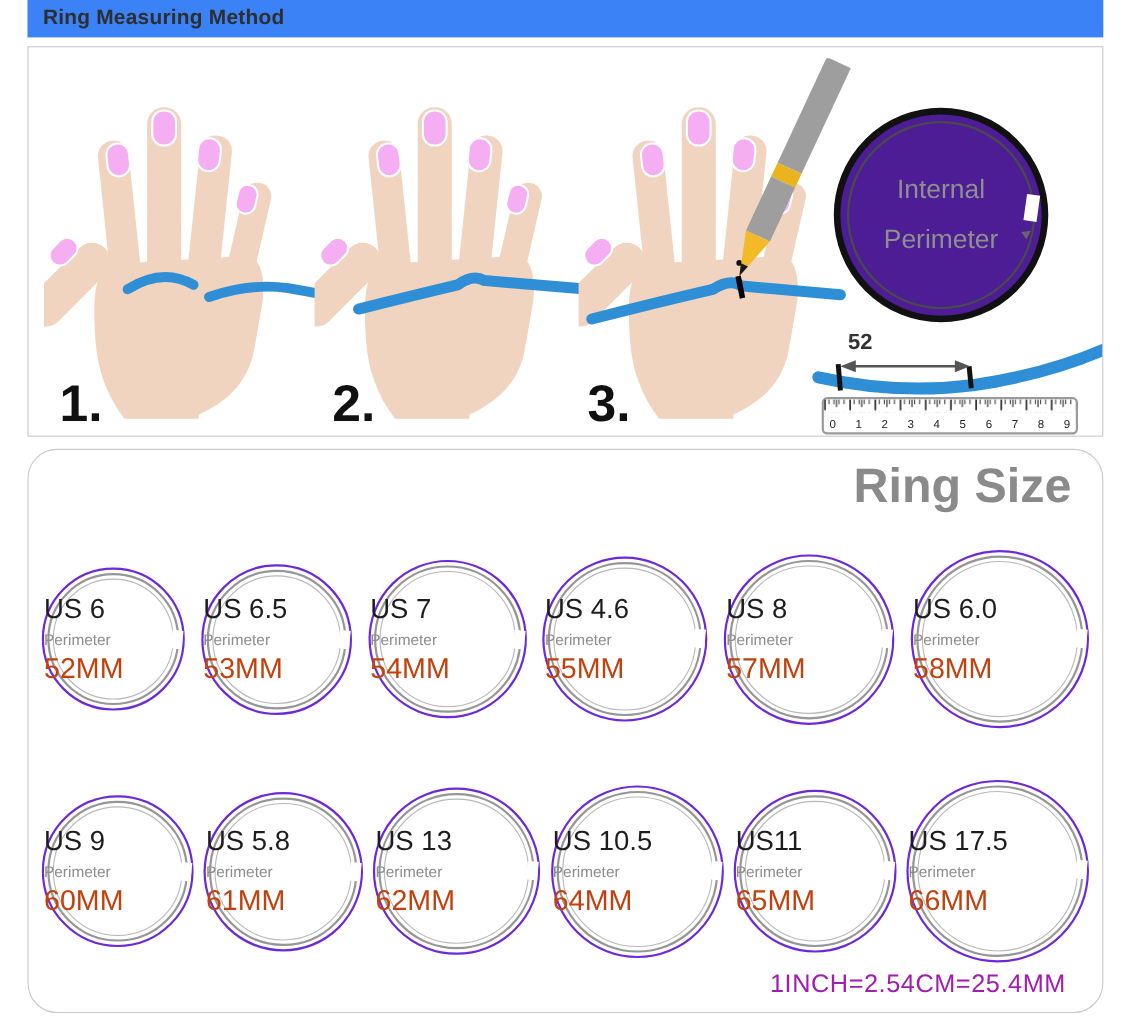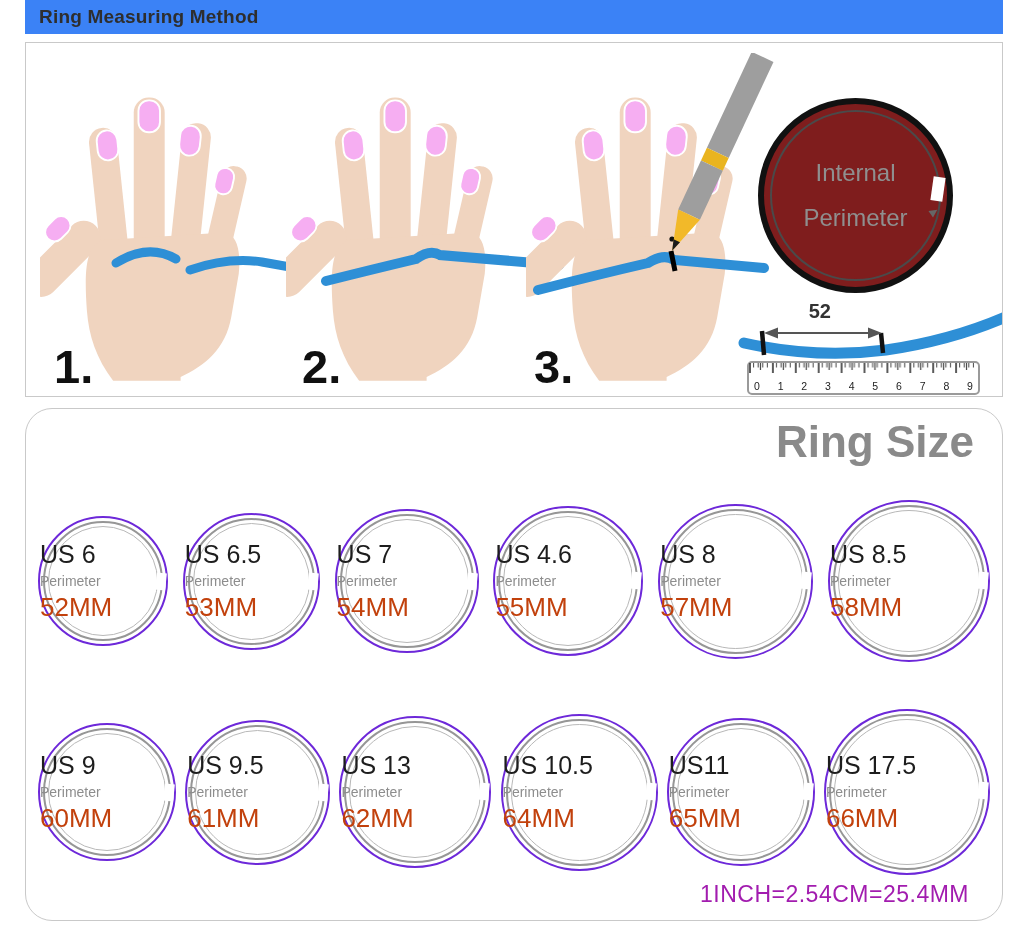--- a/index.html
+++ b/index.html
@@ -16,29 +16,29 @@
 
   
   .step-svg{position:absolute;top:10px;pointer-events:none;}
   #step1{left:2px;}
   #step2{left:248px;}
   #step3{left:470px;}
   .step-num{position:absolute;top:296px;font-size:47px;font-weight:bold;color:#101010;}
   #num1{left:28px;} #num2{left:276px;} #num3{left:508px;}
 
   
-  .ip-circle{position:absolute;left:732px;top:55px;width:183px;height:183px;border:6px solid #111;border-radius:50%;background:#7f1d1d;z-index:3;}
+  .ip-circle{position:absolute;left:732px;top:55px;width:183px;height:183px;border:6px solid #111;border-radius:50%;background:#4c1d95;z-index:3;}
   .ip-inner{position:absolute;inset:6px;border:2px solid #4a4a4a;border-radius:50%;}
   .ip-gap{position:absolute;right:3px;top:40%;width:12px;height:24px;background:#fff;transform:rotate(8deg);}
   .ip-arrow{position:absolute;right:9px;top:57%;width:0;height:0;border-left:8px solid #666;border-top:4px solid transparent;border-bottom:4px solid transparent;transform:rotate(-35deg);}
   .ip-text{position:absolute;inset:0;display:flex;flex-direction:column;align-items:center;justify-content:center;gap:17px;color:#8f8f8f;font-size:24px;}
 
   
   .measure-string-svg{position:absolute;left:690px;top:252px;width:305px;height:101px;pointer-events:none;z-index:2;}
-  .len-label{position:absolute;left:745px;top:257px;width:60px;text-align:right;font-size:20px;font-weight:bold;color:#333;z-index:2;}
+  .len-label{position:absolute;left:745px;top:257px;width:60px;text-align:left;font-size:20px;font-weight:bold;color:#333;z-index:2;}
   .ruler{position:absolute;left:721px;top:318px;width:229px;height:30px;border:2px solid #9a9a9a;border-radius:5px;background:#fff;z-index:1;}
   .ruler-ticks{position:absolute;top:0;left:0;}
   .ruler-nums{position:absolute;left:0;right:0;bottom:1px;display:flex;justify-content:space-between;padding:0 5px;font-size:10.5px;color:#222;}
 
   
   .rs-title{position:absolute;right:28px;top:8px;font-size:44px;font-weight:bold;color:#8a8a8a;}
   .rs-row{position:absolute;left:12px;right:12px;display:flex;justify-content:space-between;align-items:center;}
   .row1{top:66px;height:212px;}
   .row2{top:274px;height:218px;}
   .rc{position:relative;box-sizing:content-box;width:var(--d);height:var(--d);border:2px solid #6d28d9;border-radius:50%;background:#fff;display:flex;flex-direction:column;align-items:flex-start;justify-content:center;}
@@ -206,40 +206,40 @@
           <div class="rc-in2"></div>
           <div class="rc-break"></div>
         <div class="rc-us">US 8</div>
         <div class="rc-per">Perimeter</div>
         <div class="rc-mm">57MM</div>
       </div>
       <div class="rc" style="--d:158px">
         <div class="rc-in1"></div>
           <div class="rc-in2"></div>
           <div class="rc-break"></div>
-        <div class="rc-us">US 8.5</div>
+        <div class="rc-us">US 6.0</div>
         <div class="rc-per">Perimeter</div>
         <div class="rc-mm">58MM</div>
       </div>
     </div>
 
     <div class="rs-row row2">
       <div class="rc" style="--d:134px">
         <div class="rc-in1"></div>
           <div class="rc-in2"></div>
           <div class="rc-break"></div>
         <div class="rc-us">US 9</div>
         <div class="rc-per">Perimeter</div>
         <div class="rc-mm">60MM</div>
       </div>
       <div class="rc" style="--d:141px">
         <div class="rc-in1"></div>
           <div class="rc-in2"></div>
           <div class="rc-break"></div>
-        <div class="rc-us">US 9.5</div>
+        <div class="rc-us">US 5.8</div>
         <div class="rc-per">Perimeter</div>
         <div class="rc-mm">61MM</div>
       </div>
       <div class="rc" style="--d:148px">
         <div class="rc-in1"></div>
           <div class="rc-in2"></div>
           <div class="rc-break"></div>
         <div class="rc-us">US 13</div>
         <div class="rc-per">Perimeter</div>
         <div class="rc-mm">62MM</div>

